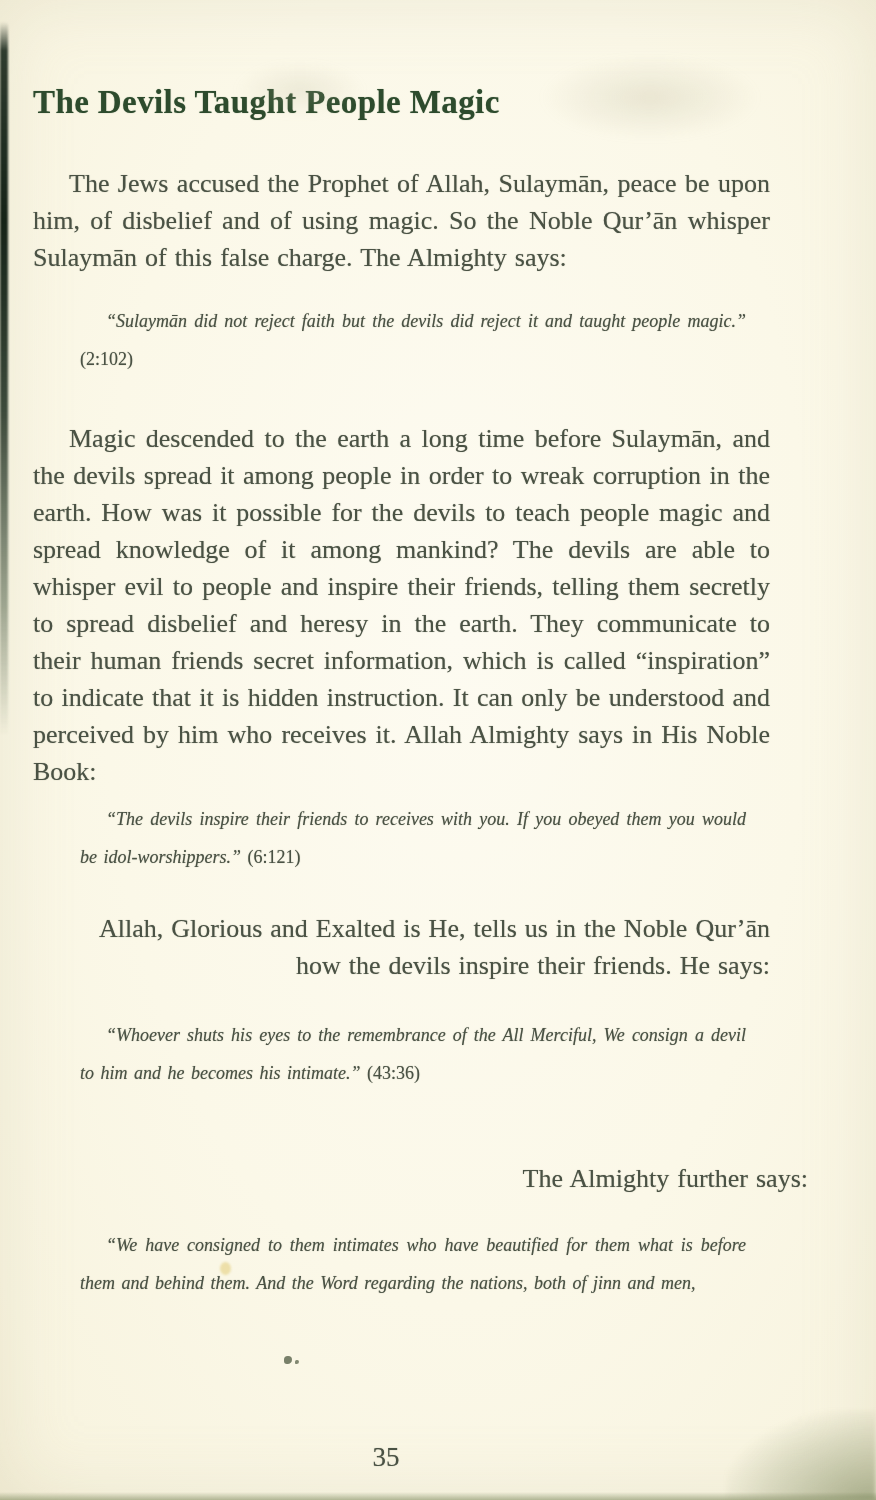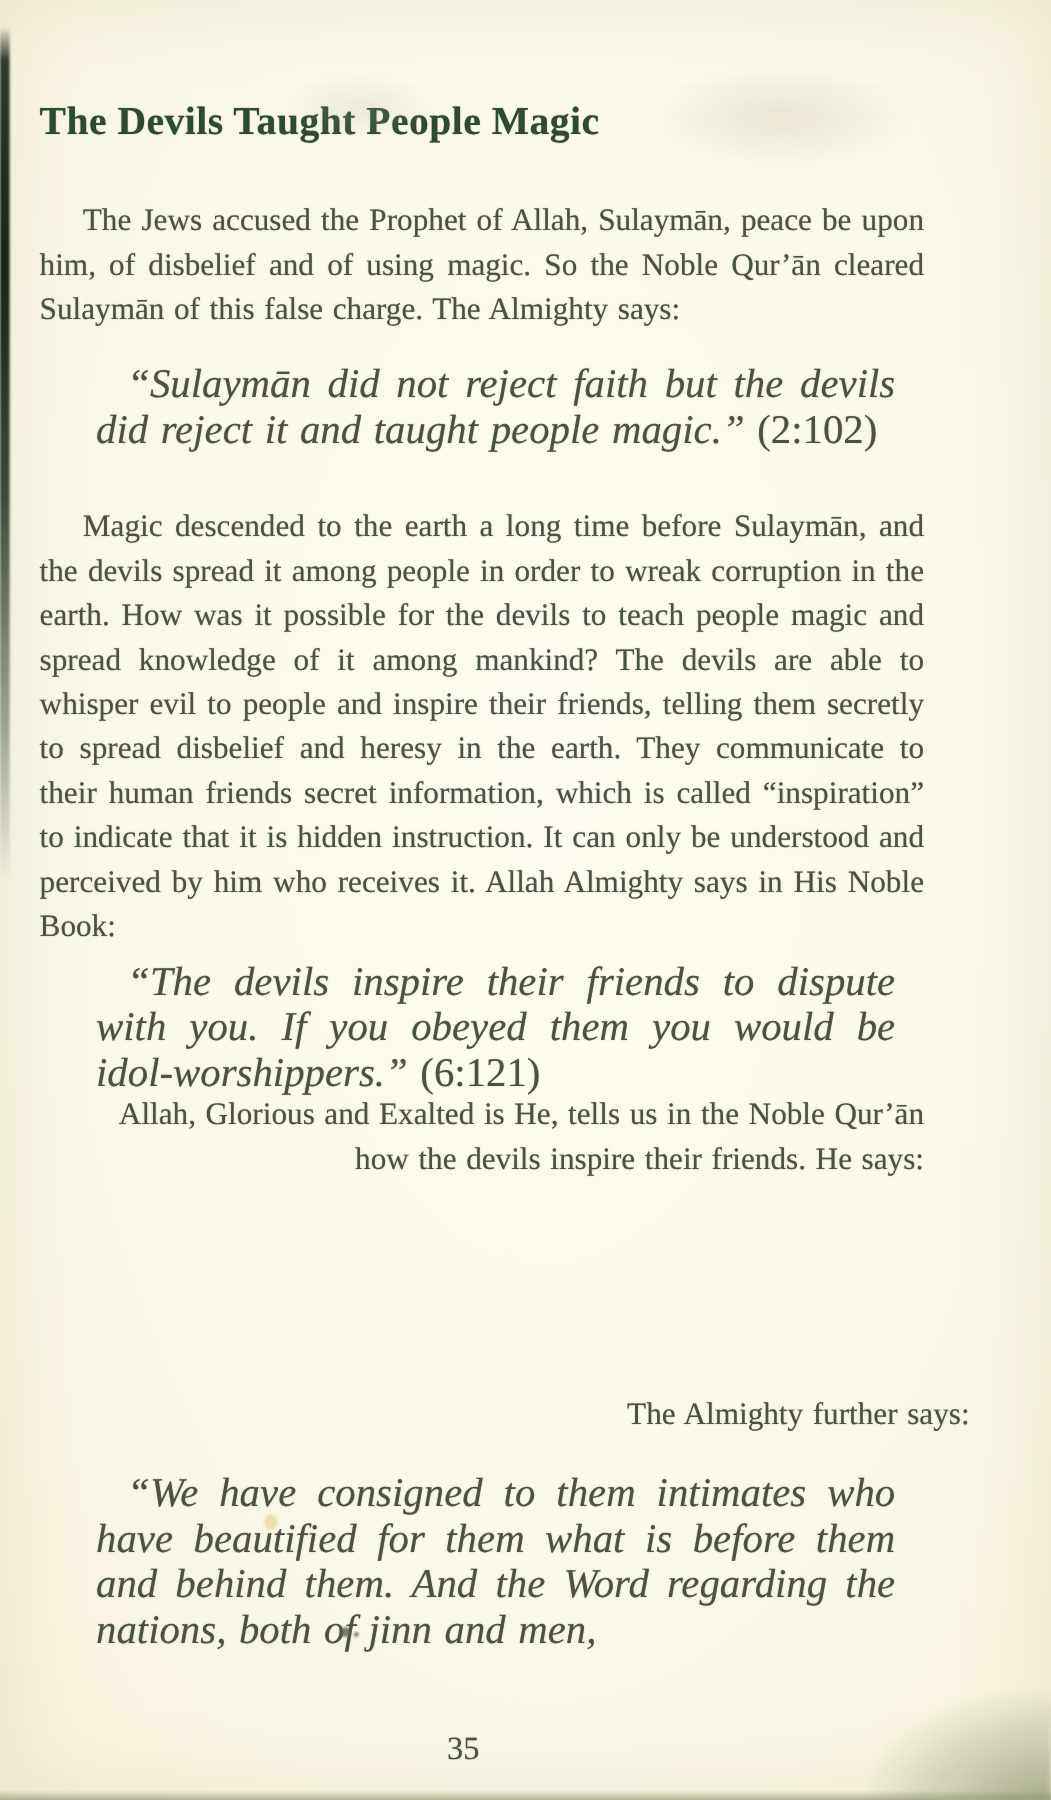--- a/index.html
+++ b/index.html
@@ -21,21 +21,21 @@
   .body{
     font-size:26px;line-height:37px;
     text-align:justify;text-indent:36px;
     word-spacing:1.5px;
     text-shadow:0 0 1px rgba(74,82,68,0.55);
   }
   .body.leftal{text-align:right;}
   .body.noindent{text-indent:0;margin-left:38px;}
   .quote{
     left:80px;width:666px;
-    font-size:34px;line-height:38px;font-style:italic;
+    font-size:18px;line-height:38px;font-style:italic;
     text-align:justify;text-indent:26px;
     word-spacing:2px;
     color:#4a5244;
     text-shadow:0 0 1px rgba(74,82,68,0.55);
   }
   .quote .ref{font-style:normal;}
   .pagenum{
     position:absolute;left:0;top:1442px;width:772px;
     text-align:center;font-size:27px;color:#4a5244;
     text-shadow:0 0 1px rgba(74,82,68,0.5);
@@ -78,30 +78,31 @@
     filter:blur(0.7px);
   }
 </style>
 </head>
 <body>
 
 <div class="page">
 
   <h1 class="blk title" style="top:84px">The Devils Taught People Magic</h1>
 
-  <p class="blk body" style="top:165px">The Jews accused the Prophet of Allah, Sulaymān, peace be upon him, of disbelief and of using magic. So the Noble Qur’ān cleared Sulaymān of this false charge. The Almighty says:</p>
+  <p class="blk body" style="top:165px">The Jews accused the Prophet of Allah, Sulaymān, peace be upon him, of disbelief and of using magic. So the Noble Qur’ān whisper Sulaymān of this false charge. The Almighty says:</p>
 
   <blockquote class="blk quote" style="top:302px"><span>“Sulaymān did not reject faith but the devils did reject it and taught people magic.” </span><span class="ref">(2:102)</span></blockquote>
 
   <p class="blk body" style="top:420px">Magic descended to the earth a long time before Sulaymān, and the devils spread it among people in order to wreak corruption in the earth. How was it possible for the devils to teach people magic and spread knowledge of it among mankind? The devils are able to whisper evil to people and inspire their friends, telling them secretly to spread disbelief and heresy in the earth. They communicate to their human friends secret information, which is called “inspiration” to indicate that it is hidden instruction. It can only be understood and perceived by him who receives it. Allah Almighty says in His Noble Book:</p>
 
-  <blockquote class="blk quote" style="top:800px"><span>“The devils inspire their friends to dispute with you. If you obeyed them you would be idol-worshippers.” </span><span class="ref">(6:121)</span></blockquote>
+  <blockquote class="blk quote" style="top:800px"><span>“The devils inspire their friends to receives with you. If you obeyed them you would be idol-worshippers.” </span><span class="ref">(6:121)</span></blockquote>
 
   <p class="blk body leftal" style="top:910px">Allah, Glorious and Exalted is He, tells us in the Noble Qur’ān how the devils inspire their friends. He says:</p>
 
+  <blockquote class="blk quote" style="top:1016px"><span>“Whoever shuts his eyes to the remembrance of the All Merciful, We consign a devil to him and he becomes his intimate.” </span><span class="ref">(43:36)</span></blockquote>
 
   <p class="blk body leftal noindent" style="top:1160px">The Almighty further says:</p>
 
   <blockquote class="blk quote" style="top:1226px"><span>“We have consigned to them intimates who have beautified for them what is before them and behind them. And the Word regarding the nations, both of jinn and men,</span><span class="ref"></span></blockquote>
 
   <div class="pagenum">35</div>
 
   <div class="binding"></div>
   <div class="bottom-edge"></div>
   <div class="corner-stain"></div>

